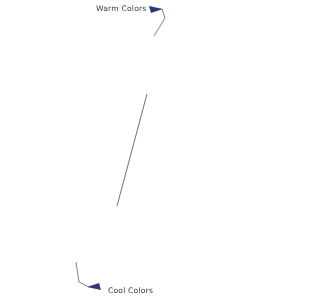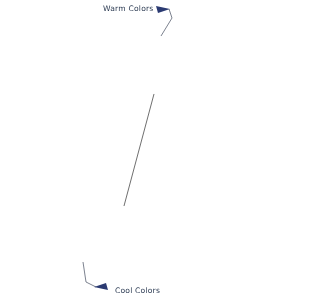--- a/index.html
+++ b/index.html
@@ -9,21 +9,21 @@
   body {
     width: 256px;
     height: 300px;
     background: #ffffff;
     font-family: "DejaVu Sans", sans-serif;
     overflow: hidden;
     position: relative;
   }
   #color-wheel-figure {
     position: absolute;
-    left: 11px;
+    left: 4px;
     top: 0;
     width: 256px;
     height: 300px;
   }
   svg.wheel-svg {
     position: absolute;
     left: 0;
     top: 0;
     width: 256px;
     height: 300px;

